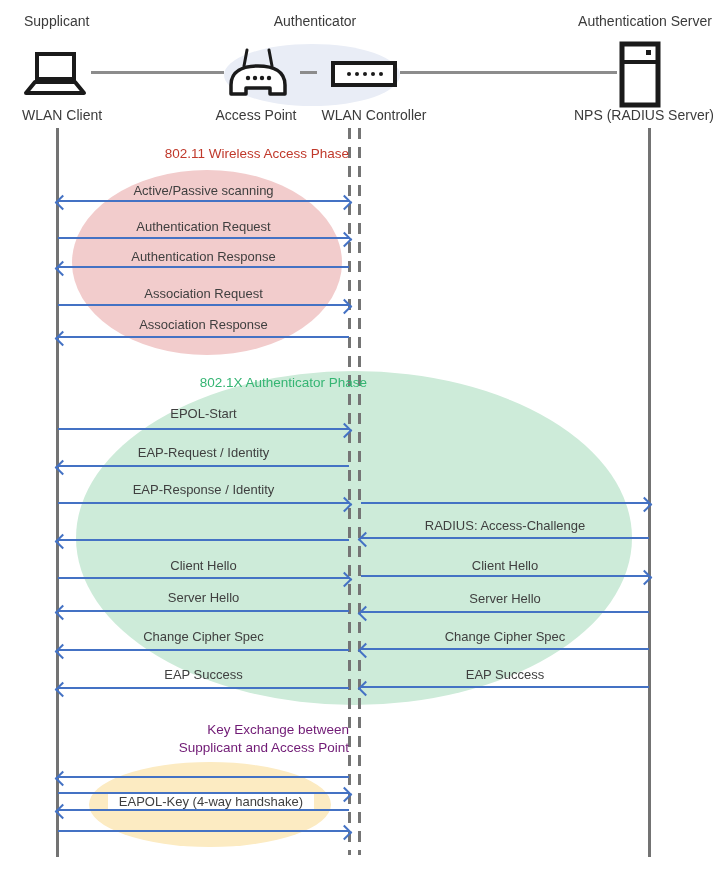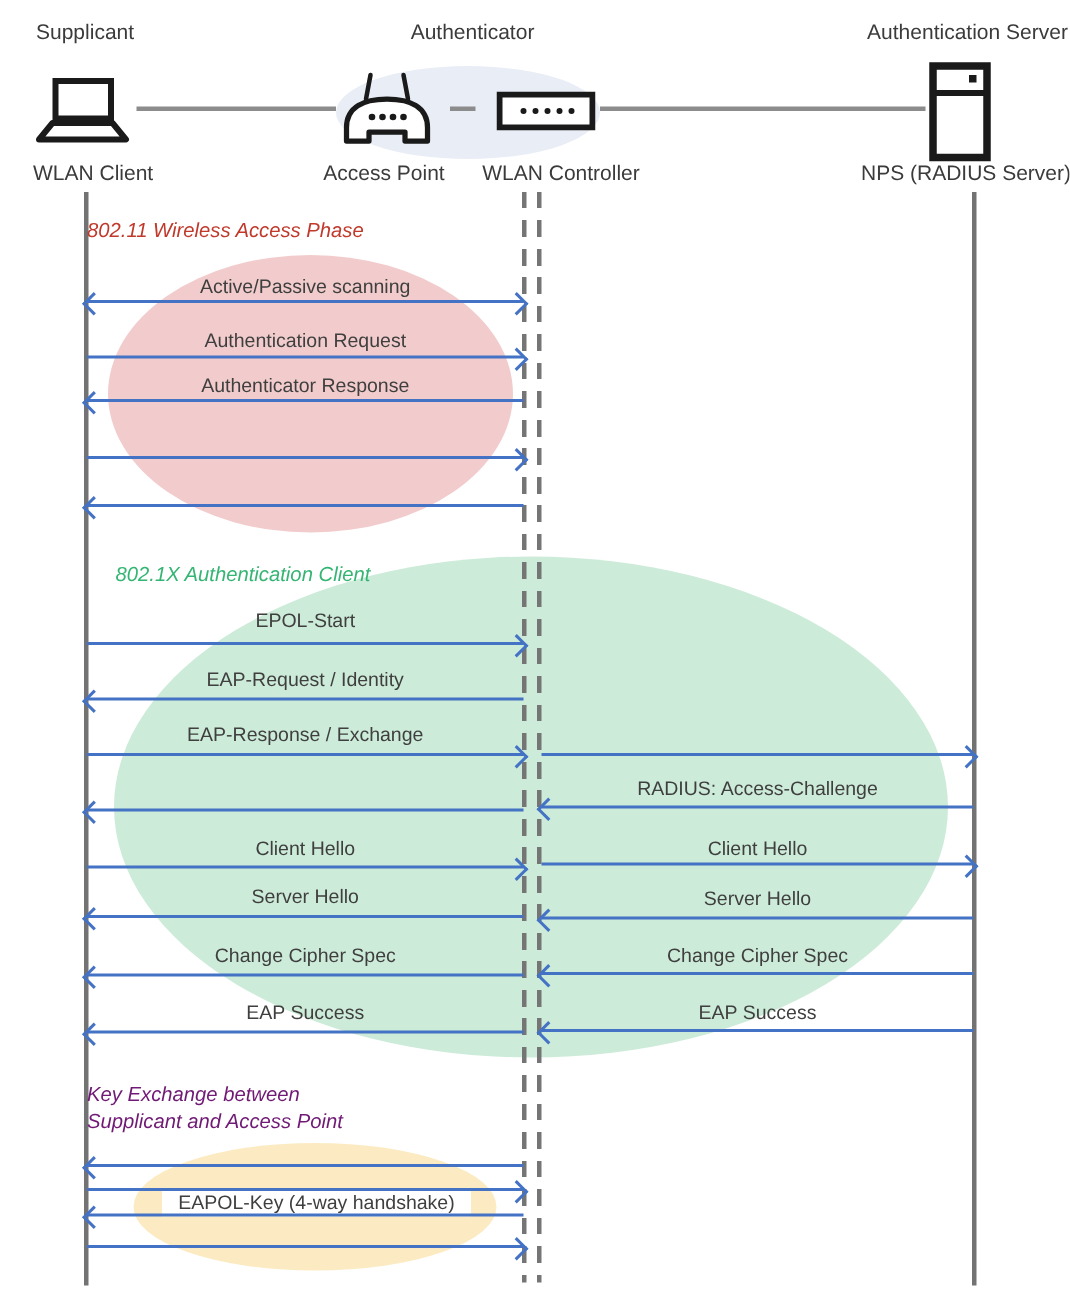--- a/index.html
+++ b/index.html
@@ -10,21 +10,21 @@
   .ellipse{position:absolute;border-radius:50%;z-index:0;}
   .e-hdr{left:212px;top:44px;width:176px;height:62px;background:#e9edf6;}
   .e-p1{left:60px;top:170px;width:270px;height:185px;background:#f2cccc;}
   .e-p2{left:64px;top:371px;width:556px;height:334px;background:#cdebd9;}
   .e-p3{left:77px;top:762px;width:242px;height:85px;background:#fcebc2;}
   .conn{position:absolute;height:3px;background:#8c8c8c;top:71px;z-index:1;}
   .icon{position:absolute;z-index:2;}
   .life{position:absolute;width:3px;top:128px;height:729px;background:#737373;z-index:1;}
   .life-dash{position:absolute;width:3px;top:128px;height:727px;z-index:1;
      background:repeating-linear-gradient(to bottom,#757575 0 11px,transparent 11px 19px);}
-  .ptitle{position:absolute;font-size:13.5px;text-align:left;white-space:nowrap;z-index:2;font-style:italic;}
+  .ptitle{position:absolute;font-size:13.5px;text-align:right;white-space:nowrap;z-index:2;}
   .p1c{color:#c0392b;}
   .p2c{color:#35b573;}
   .p3c{color:#701a75;}
   .lbl{position:absolute;font-size:13px;color:#3f3f3f;text-align:center;white-space:nowrap;z-index:2;}
   .seg-l{left:46px;width:291px;}
   .seg-r{left:349px;width:288px;}
   .arr{position:absolute;height:2px;background:#4472c4;z-index:4;}
   .arr.seg-l{left:46px;width:291px;}
   .arr.seg-r{left:349px;width:288px;}
   .arr.hl::before{content:"";position:absolute;left:-1px;top:-3.5px;width:9px;height:9px;
@@ -86,44 +86,46 @@
   <div class="t c" style="left:194px;top:107px;width:100px">Access Point</div>
   <div class="t c" style="left:302px;top:107px;width:120px">WLAN Controller</div>
   <div class="t c" style="left:557px;top:107px;width:150px">NPS (RADIUS Server)</div>
 
   <div class="life" style="left:44px"></div>
   <div class="life-dash" style="left:336px"></div>
   <div class="life-dash" style="left:346px"></div>
   <div class="life" style="left:636px"></div>
 
   <div class="ptitle p1c" style="left:46px;top:146px;width:291px">802.11 Wireless Access Phase</div>
-  <div class="ptitle p2c" style="left:65px;top:375px;width:290px">802.1X Authentication Client</div>
+  <div class="ptitle p2c" style="left:65px;top:375px;width:290px">802.1X Authenticator Phase</div>
   <div class="ptitle p3c" style="left:46px;top:722px;width:291px">Key Exchange between</div>
   <div class="ptitle p3c" style="left:46px;top:740px;width:291px">Supplicant and Access Point</div>
 
   <div class="lbl seg-l" style="top:183px">Active/Passive scanning</div>
   <div class="arr seg-l hl hr" style="top:200px"></div>
 
   <div class="lbl seg-l" style="top:219px">Authentication Request</div>
   <div class="arr seg-l hr" style="top:237px"></div>
 
-  <div class="lbl seg-l" style="top:249px">Authenticator Response</div>
+  <div class="lbl seg-l" style="top:249px">Authentication Response</div>
   <div class="arr seg-l hl" style="top:266px"></div>
 
+  <div class="lbl seg-l" style="top:286px">Association Request</div>
   <div class="arr seg-l hr" style="top:304px"></div>
 
+  <div class="lbl seg-l" style="top:317px">Association Response</div>
   <div class="arr seg-l hl" style="top:336px"></div>
 
   <div class="lbl seg-l" style="top:406px">EPOL-Start</div>
   <div class="arr seg-l hr" style="top:428px"></div>
 
   <div class="lbl seg-l" style="top:445px">EAP-Request / Identity</div>
   <div class="arr seg-l hl" style="top:465px"></div>
 
-  <div class="lbl seg-l" style="top:482px">EAP-Response / Exchange</div>
+  <div class="lbl seg-l" style="top:482px">EAP-Response / Identity</div>
   <div class="arr seg-l hr" style="top:502px"></div>
 
   <div class="arr seg-l hl" style="top:539px"></div>
 
   <div class="lbl seg-l" style="top:558px">Client Hello</div>
   <div class="arr seg-l hr" style="top:577px"></div>
 
   <div class="lbl seg-l" style="top:590px">Server Hello</div>
   <div class="arr seg-l hl" style="top:610px"></div>
 

